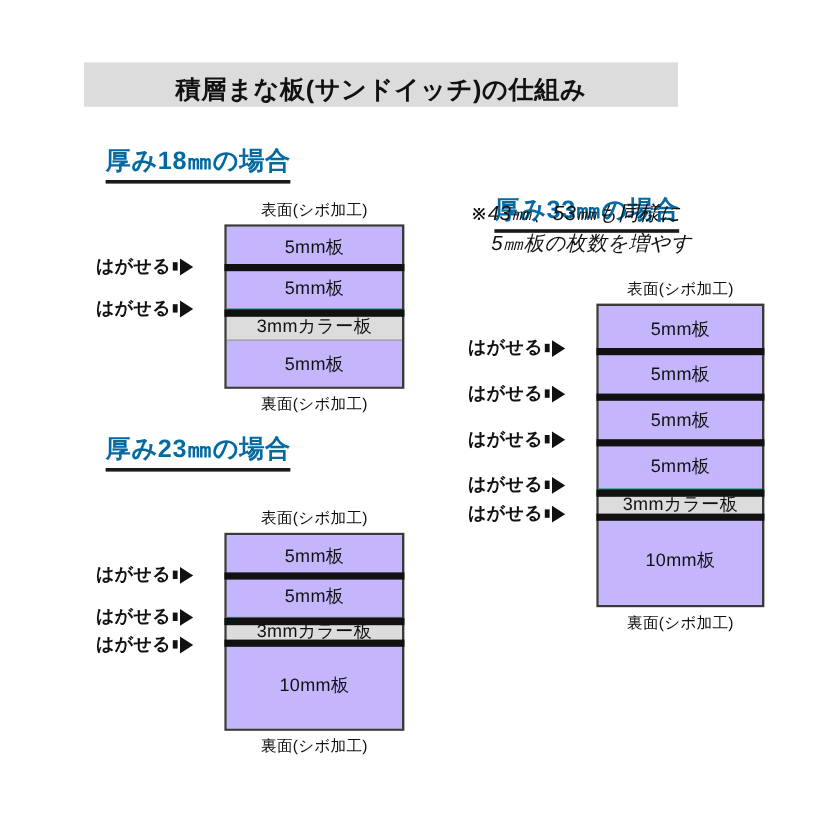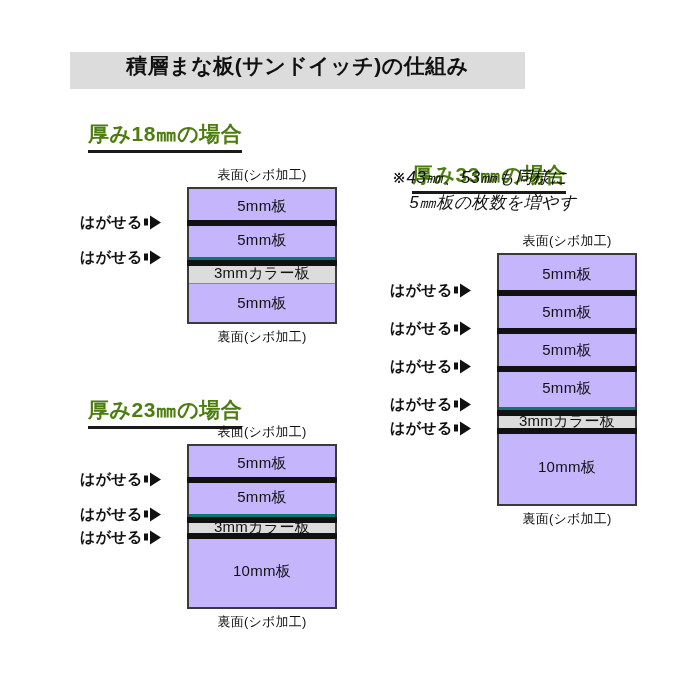--- a/index.html
+++ b/index.html
@@ -14,41 +14,41 @@
     color: #1a1a1a;
     overflow: hidden;
     position: relative;
   }
 
   
   #title-banner {
     position: absolute;
     left: 70px;
     top: 52px;
-    width: 455px;
+    width: 495px;
     height: 37px;
     background: #dcdcdc;
     display: flex;
-    align-items: flex-start;
+    align-items: flex-end;
     justify-content: center;
   }
   #title-banner .title-text {
     font-size: 21px;
     font-weight: bold;
     letter-spacing: 0.5px;
     color: #111111;
     white-space: nowrap;
   }
 
   
   .section-heading {
     position: absolute;
     font-size: 21px;
     font-weight: bold;
-    color: #4d7c0f;
+    color: #0369a1;
     white-space: nowrap;
     border-bottom: 3px solid #1a1a1a;
     padding-bottom: 2px;
     letter-spacing: 0.5px;
   }
 
   .note-text {
     position: absolute;
     font-size: 17px;
     line-height: 1.45;
@@ -81,21 +81,21 @@
   .layer {
     position: relative;
     display: flex;
     align-items: center;
     justify-content: center;
     box-sizing: border-box;
     background: #c4b5fd;
   }
   .layer.colored {
     background: #dcdcdc;
-    border-top: 6px solid #0f766e;
+    border-top: 4px solid #0f766e;
     border-bottom: 1px solid #8a8a8a;
   }
   .layer-label {
     font-size: 15px;
     color: #111111;
     white-space: nowrap;
     letter-spacing: 0.3px;
   }
   
   .layer.sep-above::before {
@@ -171,21 +171,21 @@
   <span class="peel-text">はがせる</span>
   <span class="arrow-stem"></span>
   <span class="arrow-icon"></span>
 </div>
 <div class="peel" style="left:80px; top:257px;">
   <span class="peel-text">はがせる</span>
   <span class="arrow-stem"></span>
   <span class="arrow-icon"></span>
 </div>
 
-<div class="section-heading" style="left:88px; top:396px;">厚み23㎜の場合</div>
+<div class="section-heading" style="left:88px; top:360px;">厚み23㎜の場合</div>
 
 <div class="stack-wrap" style="left:168px; top:423px; width:150px;">
   <div class="face-label top">表面(シボ加工)</div>
   <div class="stack-box" style="height:165px;">
     <div class="layer" style="height:34px;">
       <span class="layer-label">5mm板</span>
     </div>
     <div class="layer sep-above" style="height:34px;">
       <span class="layer-label">5mm板</span>
     </div>

